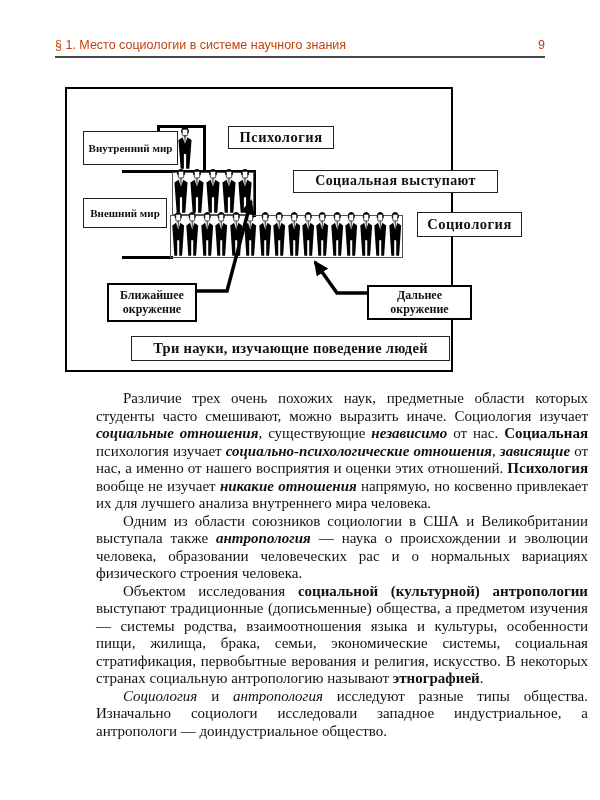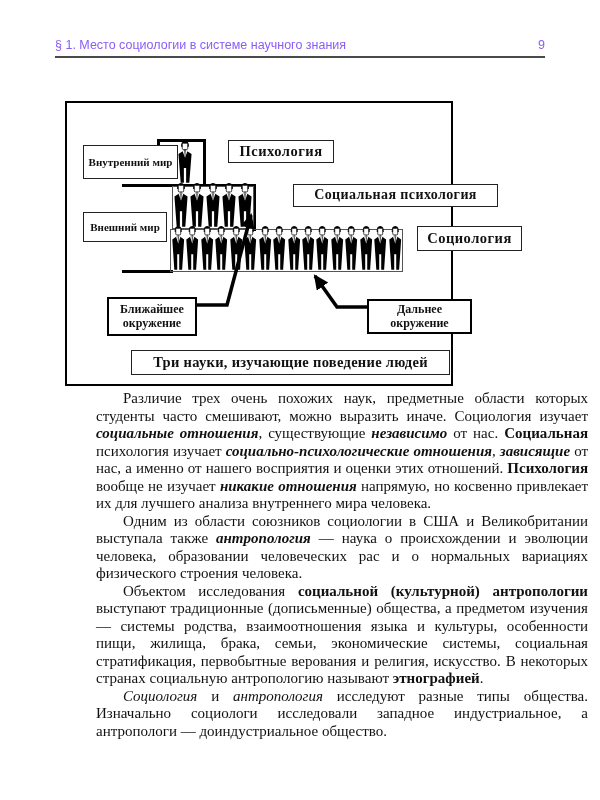--- a/index.html
+++ b/index.html
@@ -10,28 +10,28 @@
     font-family:"Liberation Serif", serif;
     color:#111;
     overflow:hidden;
   }
 
   
   .runhead{
     position:absolute;left:55px;top:38px;width:490px;
     display:flex;justify-content:space-between;align-items:flex-end;
     font-family:"Liberation Sans", sans-serif;
-    font-size:12.5px;color:#8b5cf6;
+    font-size:12.5px;color:#c2410c;
     border-bottom:2px solid #4a4a4a;
     padding-bottom:4px;
   }
 
   
   .frame{
-    position:absolute;left:65px;top:101px;width:388px;height:285px;
+    position:absolute;left:65px;top:87px;width:388px;height:285px;
     border:2.5px solid #000;box-sizing:border-box;background:#fff;
   }
   .fbox{
     position:absolute;box-sizing:border-box;
     display:flex;align-items:center;justify-content:center;text-align:center;
     font-weight:bold;background:#fff;line-height:1.15;
   }
   .thin{border:1.3px solid #222;}
   .thick{border:2.8px solid #000;}
   .b-inner{left:16px;top:42px;width:95px;height:34px;font-size:11px;}
@@ -246,21 +246,21 @@
           <rect x="6.6" y="3.8" width="6.8" height="7.4" rx="1.2" fill="#fff" stroke="#000" stroke-width="0.9"></rect>
           <path d="M10,11.5 L1.8,16.5 L4.6,50.5 L8.6,50.5 L8.6,33 L11.4,33 L11.4,50.5 L15.4,50.5 L18.2,16.5 Z" fill="#000"></path>
           <path d="M6.8,12.6 L10,21 L13.2,12.6 Z" fill="#fff"></path>
           <path d="M9.3,13 L10.7,13 L10.3,19.6 L9.7,19.6 Z" fill="#000"></path>
         </svg>
       </div>
 
     <div class="fbox thin b-inner">Внутренний мир</div>
     <div class="fbox thin b-outer">Внешний мир</div>
     <div class="fbox thin b-psy">Психология</div>
-    <div class="fbox thin b-socpsy">Социальная психология</div>
+    <div class="fbox thin b-socpsy">Социальная выступают</div>
     <div class="fbox thin b-soc">Социология</div>
     <div class="fbox thick b-near">Ближайшее окружение</div>
     <div class="fbox b-caption">Три науки, изучающие поведение людей</div>
     <div class="fbox thick b-far">Дальнее окружение</div>
 
     <svg class="arrows" width="464" height="280" viewBox="0 0 464 280">
       <defs>
         <marker id="ah" markerUnits="userSpaceOnUse" markerWidth="18" markerHeight="16" refX="13" refY="7" orient="auto">
           <path d="M0,0 L15,7 L0,14 Z" fill="#000"></path>
         </marker>

